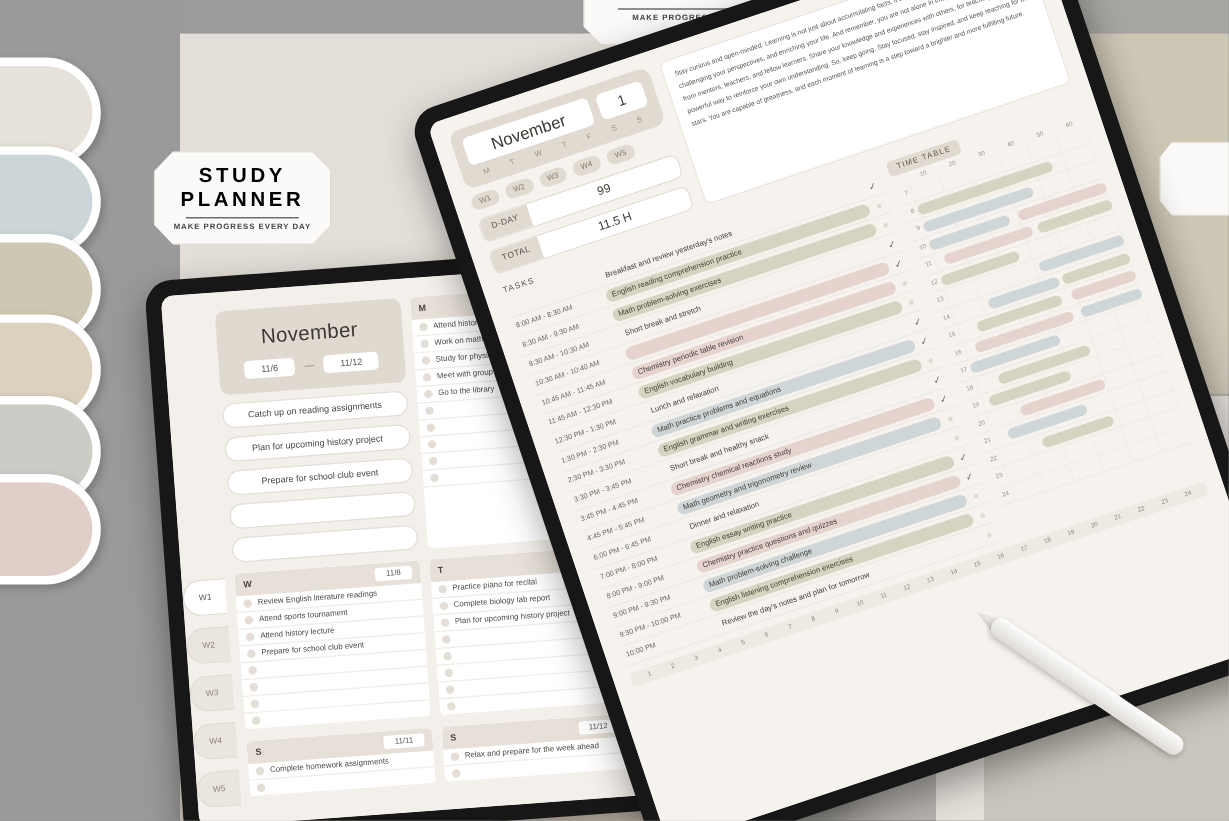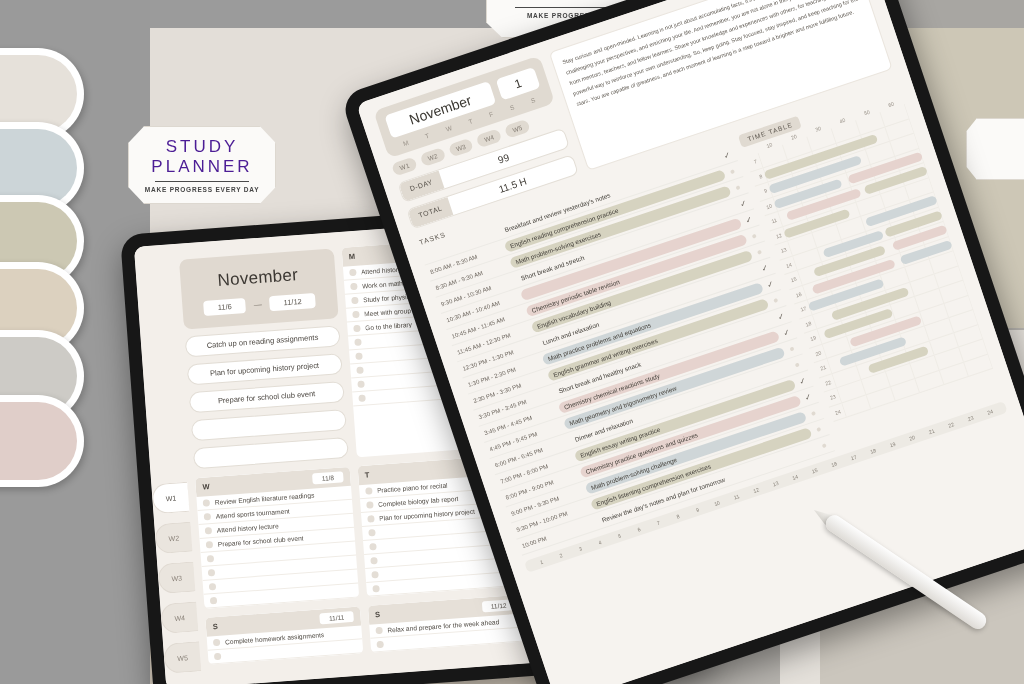--- a/index.html
+++ b/index.html
@@ -30,21 +30,21 @@
     padding: 7px;
   }
   .swatch i { display:block; width:100%; height:100%; border-radius:40px; }
   .badge {
     position:absolute; background:#fbfaf8;
     box-shadow:0 2px 6px rgba(0,0,0,.15);
     display:flex; flex-direction:column; align-items:center; justify-content:center;
     clip-path: polygon(11% 0,89% 0,100% 22%,100% 78%,89% 100%,11% 100%,0 78%,0 22%);
     border:1px solid #ddd8d0;
   }
-  .badge .t1 { font-weight:400; letter-spacing:3px; color:#4c1d95; }
+  .badge .t1 { font-weight:700; letter-spacing:3px; color:#000000; }
   .badge .rule { height:1px; background:#4a4a4a; margin:4px 0; }
   .badge .t2 { font-weight:700; color:#444; }
 
   
   .tablet {
     position:absolute; background:#171717;
     border-radius:22px; box-shadow:0 12px 30px rgba(0,0,0,.38);
     padding:13px;
   }
   .tablet .screen {

